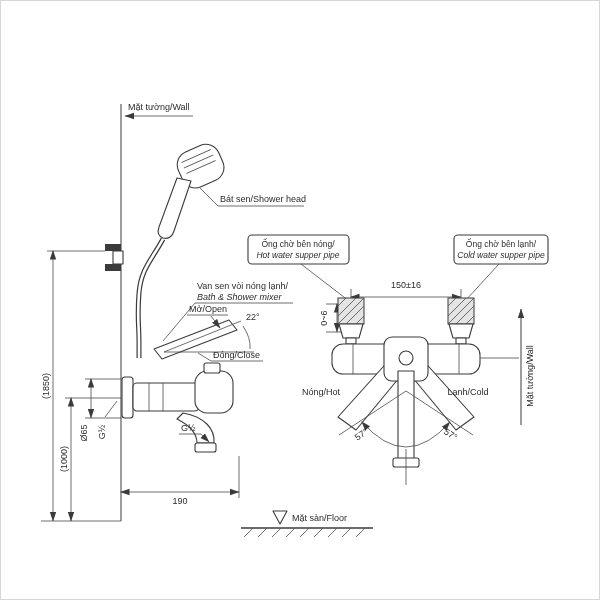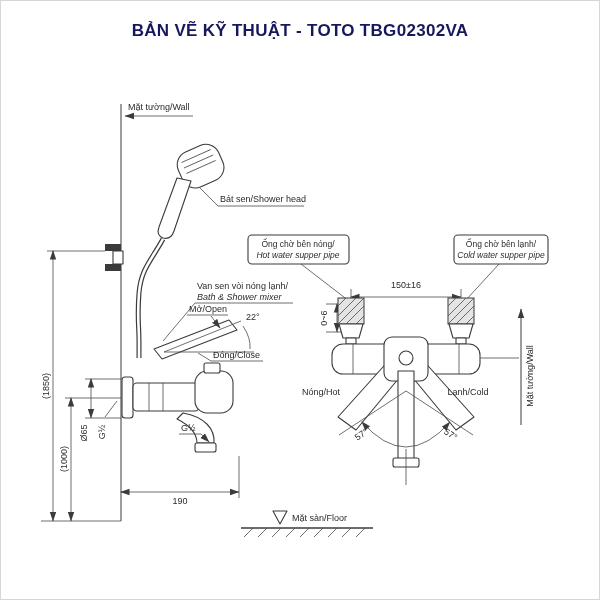--- a/index.html
+++ b/index.html
@@ -14,21 +14,20 @@
   .it{font-style:italic;}
   .ln{stroke:#3b3b3b;stroke-width:1;fill:none;}
   .thin{stroke:#4a4a4a;stroke-width:0.8;fill:none;}
   .shape{stroke:#3b3b3b;stroke-width:1.1;fill:#fff;stroke-linejoin:round;}
   .shade{stroke:#3b3b3b;stroke-width:1;fill:#e4e4e4;}
 </style>
 </head>
 <body>
 
 <div class="page">
-  <div class="title">BẢN VẼ KỸ THUẬT - TOTO TBG02302VA</div>
 
   <svg width="600" height="600" viewBox="0 0 600 600">
     <defs>
       <marker id="ae" markerWidth="11" markerHeight="8" refX="9" refY="4" orient="auto" markerUnits="userSpaceOnUse">
         <path d="M0,0.8 L9.5,4 L0,7.2 Z" fill="#3b3b3b"></path>
       </marker>
       <marker id="as" markerWidth="11" markerHeight="8" refX="1" refY="4" orient="auto" markerUnits="userSpaceOnUse">
         <path d="M9.5,0.8 L0,4 L9.5,7.2 Z" fill="#3b3b3b"></path>
       </marker>
     </defs>

